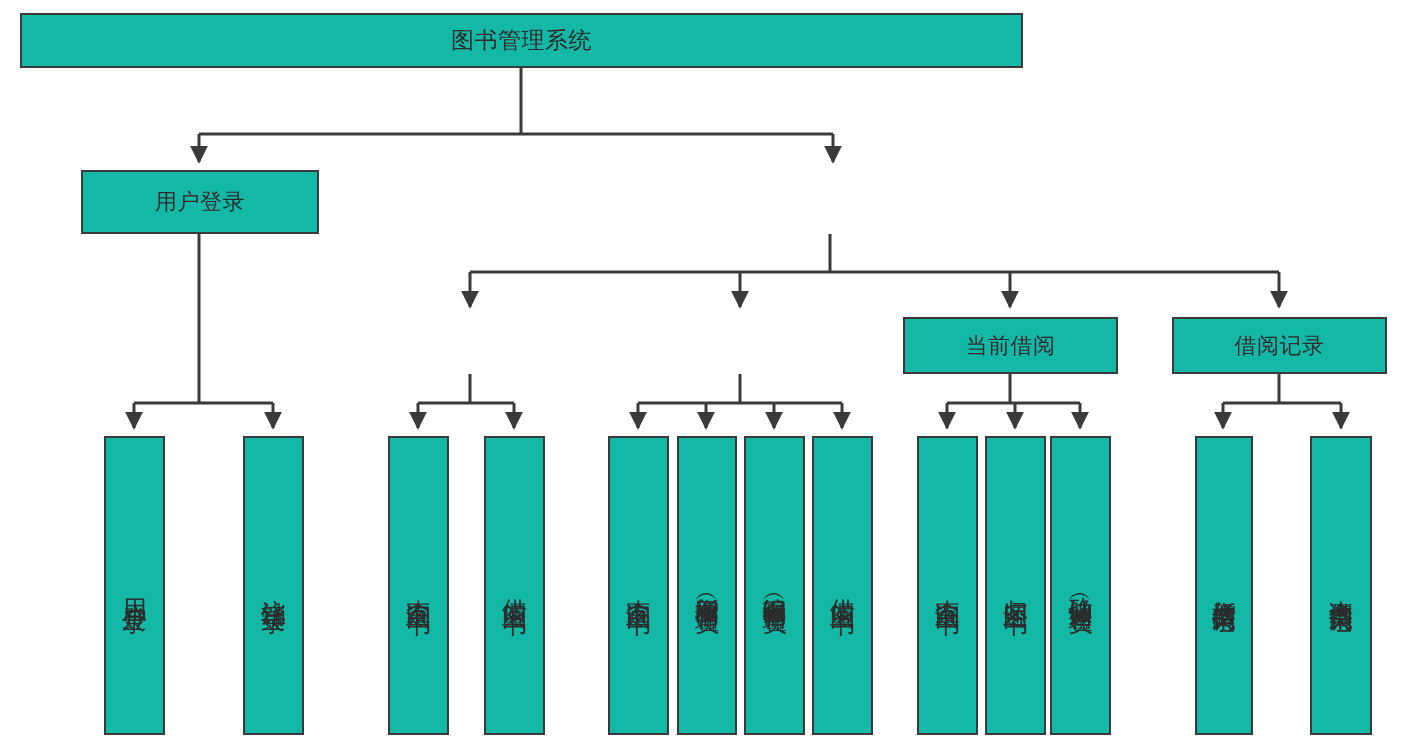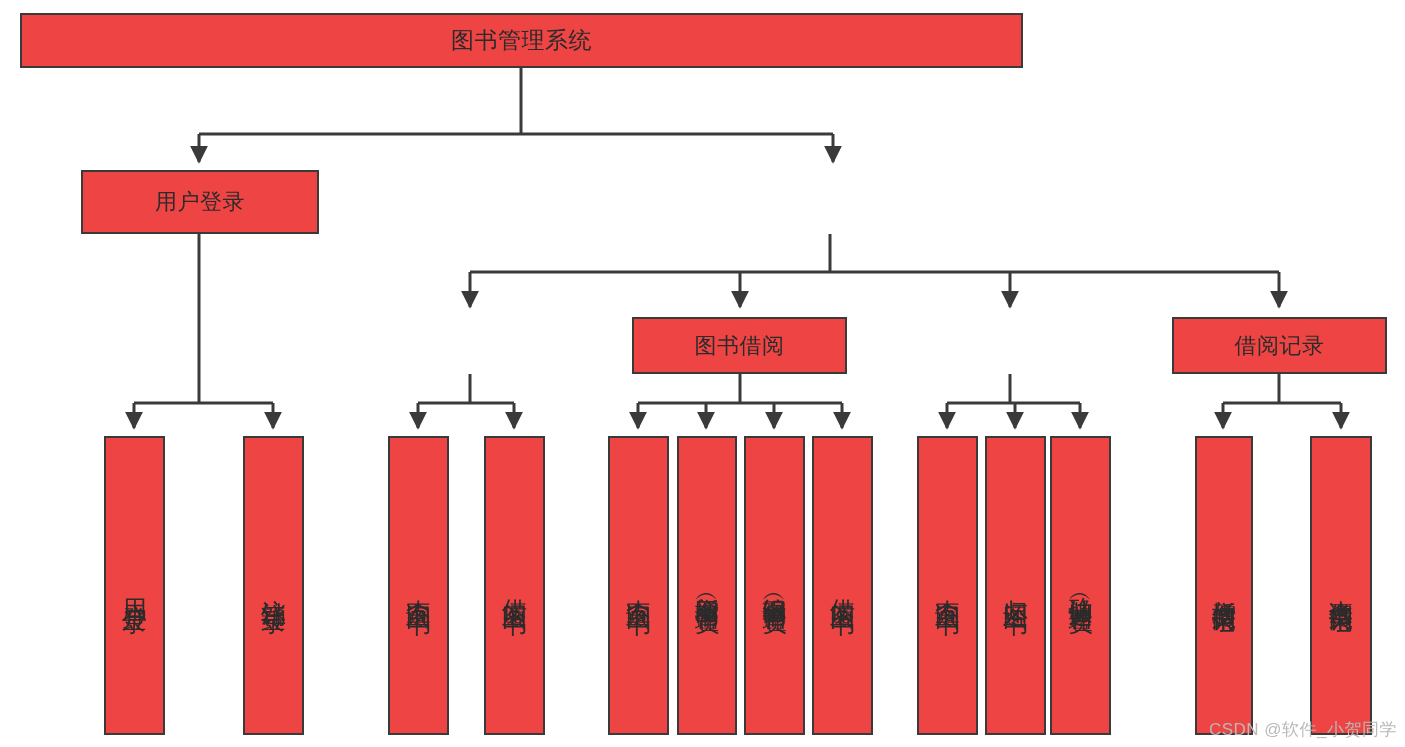--- a/index.html
+++ b/index.html
@@ -21,21 +21,21 @@
     position: absolute;
     left: 0;
     top: 0;
     width: 1405px;
     height: 747px;
     pointer-events: none;
   }
   .node {
     position: absolute;
     box-sizing: border-box;
-    background: #ef4444;
+    background: #14b8a6;
     border: 2px solid #3a3a3a;
     display: flex;
     align-items: center;
     justify-content: center;
     color: #2b2b2b;
     z-index: 2;
   }
   .node .lbl {
     display: block;
     text-align: center;
@@ -134,22 +134,22 @@
   </svg>
 
   <div class="node horiz root" style="left:20px; top:13px; width:1003px; height:55px;">
     <span class="lbl">图书管理系统</span>
   </div>
 
   <div class="node horiz" style="left:81px; top:170px; width:238px; height:64px;">
     <span class="lbl">用户登录</span>
   </div>
 
-  <div class="node horiz" style="left:632px; top:317px; width:215px; height:57px;">
-    <span class="lbl">图书借阅</span>
+  <div class="node horiz" style="left:903px; top:317px; width:215px; height:57px;">
+    <span class="lbl">当前借阅</span>
   </div>
   <div class="node horiz" style="left:1172px; top:317px; width:215px; height:57px;">
     <span class="lbl">借阅记录</span>
   </div>
 
   <div class="node vert" style="left:104px; top:436px; width:61px; height:299px;">
     <span class="lbl">用户登录</span>
   </div>
   <div class="node vert" style="left:243px; top:436px; width:61px; height:299px;">
     <span class="lbl">注销登录</span>
@@ -185,15 +185,14 @@
     <span class="lbl">确认归还（管理员）</span>
   </div>
 
   <div class="node vert tall" style="left:1195px; top:436px; width:58px; height:299px;">
     <span class="lbl">新增借阅记录</span>
   </div>
   <div class="node vert tall" style="left:1310px; top:436px; width:62px; height:299px;">
     <span class="lbl">查询借阅记录</span>
   </div>
 
-  <div id="watermark">CSDN @软件_小贺同学</div>
 
 </div>
 
 </body></html>

